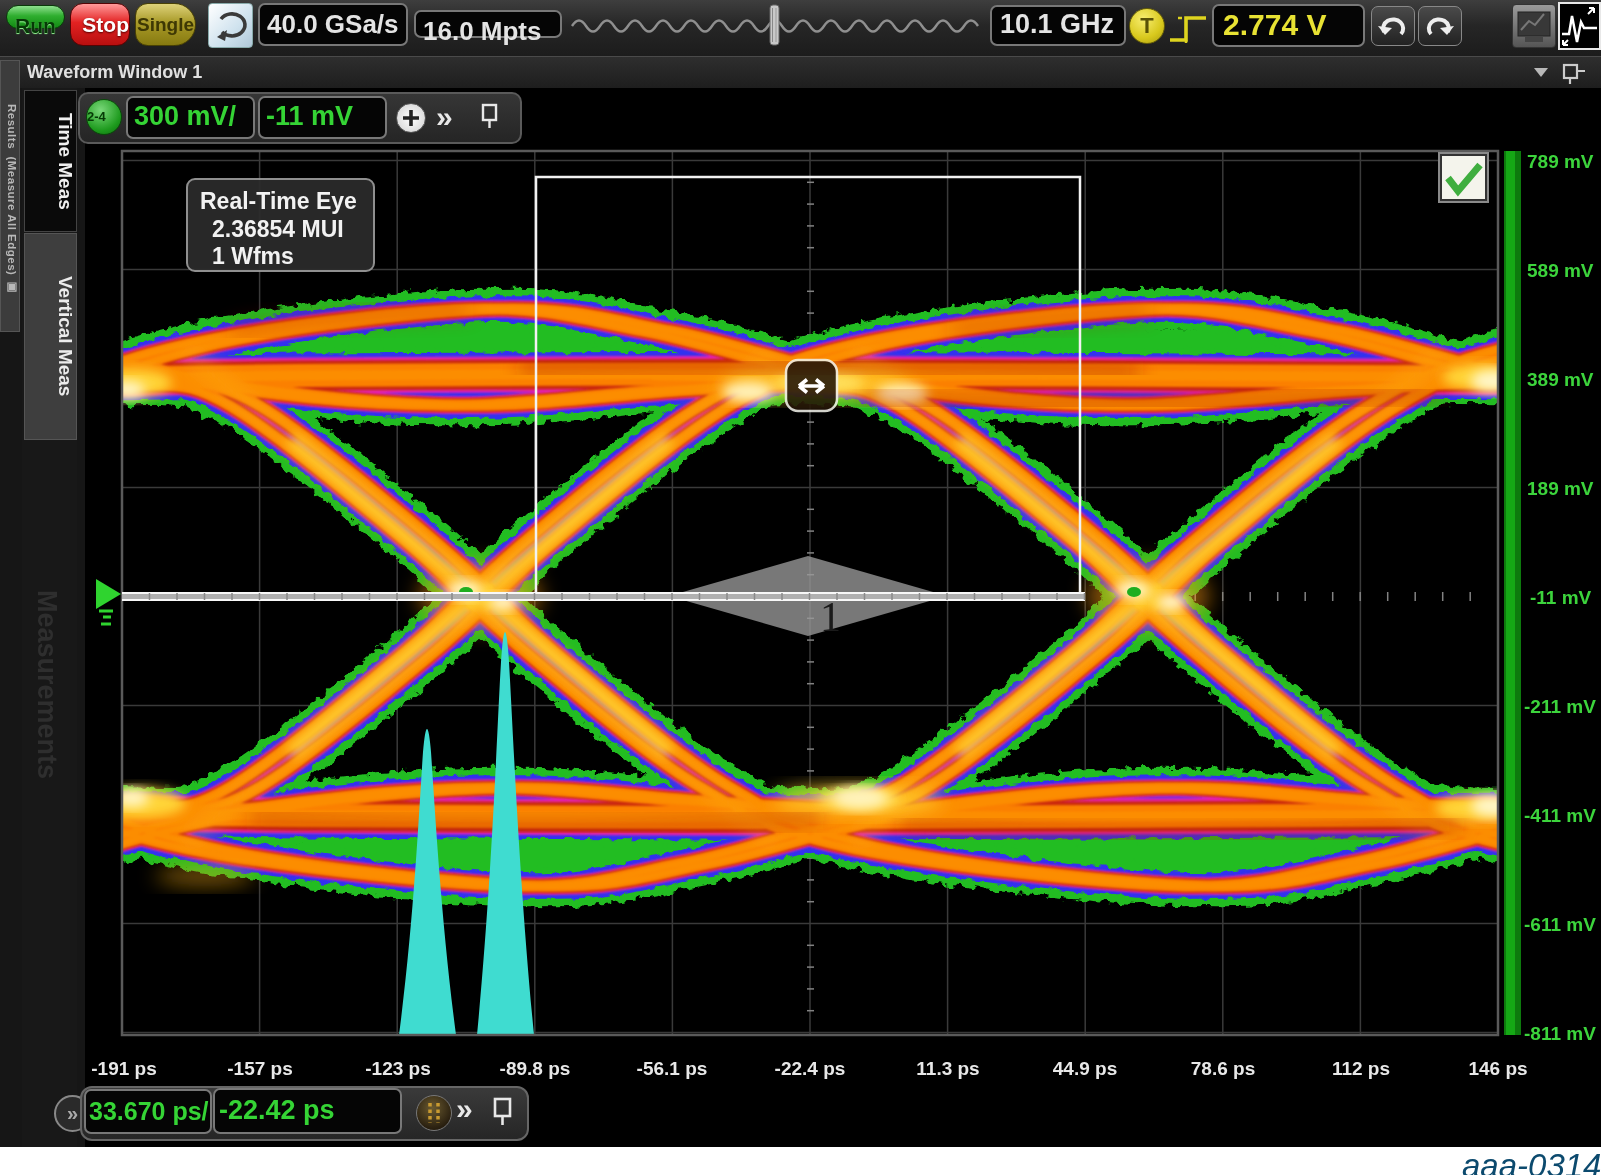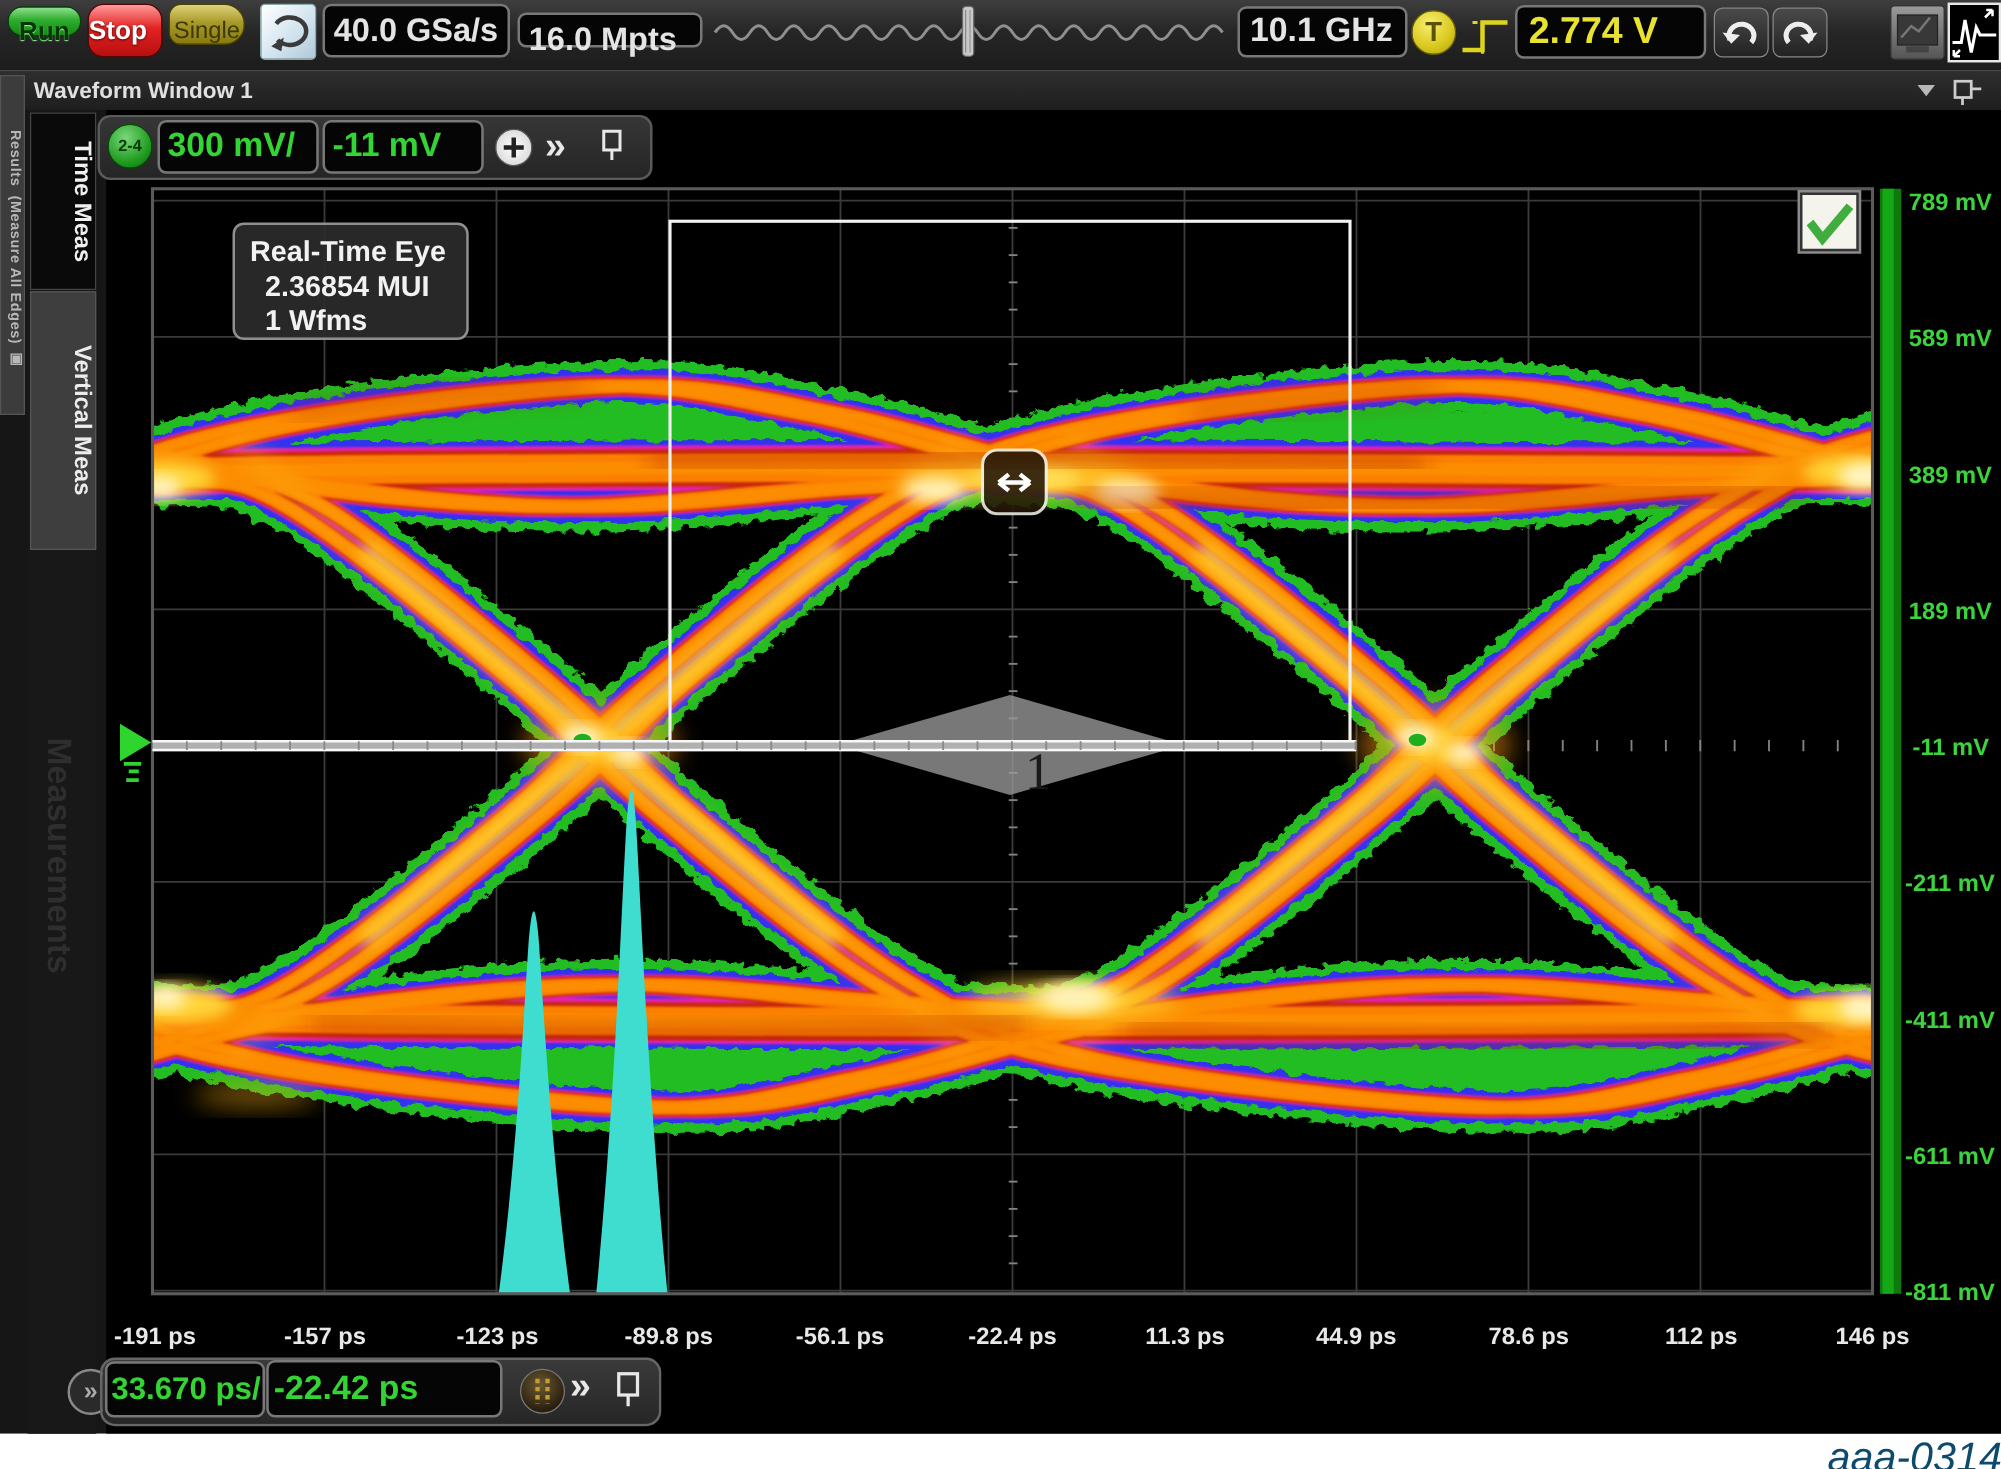--- a/index.html
+++ b/index.html
@@ -7,22 +7,22 @@
 #scope{position:absolute;left:0;top:0;width:1601px;height:1147px;background:#161616}
 .abs{position:absolute}
 .blackbox{background:#050505;border:2px solid #787878;border-radius:7px;color:#e4e4e4;font-weight:bold;white-space:nowrap}
 .greentxt{color:#35d435}
 .yellowtxt{color:#e8e233}
 </style></head><body>
 <div id="scope">
 
  <div class="abs" style="left:0;top:0;width:1601px;height:56px;background:linear-gradient(#3e3e3e,#262626 45%,#1c1c1c)"></div>
  <div class="abs" style="left:6px;top:5px;width:59px;height:24px;border-radius:13px;background:linear-gradient(#8fe08f,#2fae2f 45%,#128a12);border:1px solid #0a3a0a;color:#063806;font-weight:bold;font-size:21px;text-align:center;line-height:39px;text-shadow:0 1px 1px #9f9">Run</div>
- <div class="abs" style="left:70px;top:3px;width:60px;height:43px;border-radius:13px;background:linear-gradient(#ff9a9a,#e32222 45%,#b80f0f);border:1px solid #550404;color:#fff;font-weight:bold;font-size:21px;text-align:left;line-height:41px;text-shadow:0 1px 2px #500">Stop</div>
- <div class="abs" style="left:135px;top:3px;width:61px;height:33px;border-radius:13px 22px 22px 13px;background:linear-gradient(#ded27a,#a89a28 45%,#877a10);border:1px solid #4a4204;color:#3e3804;font-weight:normal;font-size:19px;text-align:center;line-height:41px">Single</div>
+ <div class="abs" style="left:70px;top:3px;width:60px;height:43px;border-radius:13px;background:linear-gradient(#ff9a9a,#e32222 45%,#b80f0f);border:1px solid #550404;color:#fff;font-weight:bold;font-size:21px;text-align:right;line-height:41px;text-shadow:0 1px 2px #500">Stop</div>
+ <div class="abs" style="left:135px;top:3px;width:61px;height:43px;border-radius:13px 22px 22px 13px;background:linear-gradient(#ded27a,#a89a28 45%,#877a10);border:1px solid #4a4204;color:#3e3804;font-weight:bold;font-size:19px;text-align:center;line-height:41px">Single</div>
  <div class="abs" style="left:208px;top:3px;width:45px;height:45px;border-radius:4px;background:linear-gradient(135deg,#ffffff,#cfe2ee 60%,#b0c8d8);border:1px solid #8aa">
    <svg width="43" height="43" viewBox="0 0 43 43">
         <path d="M12 15 A 13 11 0 1 1 13 28" fill="none" stroke="#3a3a3a" stroke-width="3.6"></path>
         <path d="M8 33 l10 -7 l-2 11 z" fill="#3a3a3a"></path>
       </svg></div>
  <div class="abs blackbox" style="left:258px;top:3px;width:150px;height:43px;font-size:26px;line-height:39px;padding-left:7px">40.0 GSa/s</div>
  <div class="abs blackbox" style="left:414px;top:10px;width:148px;height:28px;font-size:26px;line-height:39px;padding-left:7px">16.0 Mpts</div>
  <svg class="abs z3" style="left:570px;top:0" width="420" height="50">
       <path d="M2 26 q 7 -11 14 0 t 14 0 t 14 0 t 14 0 t 14 0 t 14 0 t 14 0 t 14 0 t 14 0 t 14 0 t 14 0 t 14 0 t 14 0 t 14 0 t 14 0 t 14 0 t 14 0 t 14 0 t 14 0 t 14 0 t 14 0 t 14 0 t 14 0 t 14 0 t 14 0 t 14 0 t 14 0 t 14 0 t 14 0" fill="none" stroke="#8f8f8f" stroke-width="2.4"></path>
       <rect x="200" y="5" width="9" height="40" rx="3" fill="#c8c8c8" stroke="#666"></rect>
@@ -61,21 +61,21 @@
       <path d="M17 11 h8 M10 18 v6" stroke="#ccc" stroke-width="2.2"></path>
     </svg>
 
  <div class="abs" style="left:0;top:60px;width:20px;height:272px;background:#3c3c3c;border:1px solid #555;color:#b8b8b8;font-size:11.5px;font-weight:bold;writing-mode:vertical-rl;text-align:center;letter-spacing:.5px;padding-top:6px">Results&nbsp;&nbsp;(Measure All Edges)&nbsp;▣</div>
  <div class="abs" style="left:22px;top:88px;width:55px;height:1059px;background:#181818"></div>
  <div class="abs" style="left:24px;top:90px;width:53px;height:142px;background:#0a0a0a;border:1px solid #444;color:#f0f0f0;font-size:19px;font-weight:bold;writing-mode:vertical-rl;text-align:center">Time Meas</div>
  <div class="abs" style="left:24px;top:233px;width:53px;height:207px;background:#3e3e3e;border:1px solid #555;color:#ececec;font-size:19px;font-weight:bold;writing-mode:vertical-rl;text-align:center">Vertical Meas</div>
  <div class="abs" style="left:26px;top:590px;width:36px;height:420px;color:#2e2e2e;font-size:27px;font-weight:bold;writing-mode:vertical-rl;text-align:left">Measurements</div>
 
  <div class="abs" style="left:78px;top:92px;width:444px;height:52px;background:linear-gradient(#363636,#252525);border:2px solid #5a5a5a;border-radius:10px"></div>
- <div class="abs" style="left:86px;top:99px;width:36px;height:36px;border-radius:50%;background:radial-gradient(circle at 40% 30%,#7ad87a,#1d9a1d 65%,#0d6a0d);border:1px solid #084a08;color:#063a06;font-weight:bold;font-size:13px;text-align:center;line-height:34px">2-4</div>
+ <div class="abs" style="left:86px;top:99px;width:36px;height:36px;border-radius:50%;background:radial-gradient(circle at 40% 30%,#7ad87a,#1d9a1d 65%,#0d6a0d);border:1px solid #084a08;color:#063a06;font-weight:bold;font-size:13px;line-height:34px">2-4</div>
  <div class="abs blackbox greentxt" style="left:126px;top:96px;width:129px;height:43px;font-size:27px;line-height:37px;padding-left:6px;color:#35d435">300 mV/</div>
  <div class="abs blackbox greentxt" style="left:258px;top:96px;width:129px;height:43px;font-size:27px;line-height:37px;padding-left:6px;color:#35d435">-11 mV</div>
  <div class="abs" style="left:396px;top:103px;width:30px;height:30px;border-radius:50%;background:radial-gradient(#ffffff,#cfcfcf);border:1px solid #555"><svg width="28" height="28">
         <path d="M14 6 v16 M6 14 h16" stroke="#222" stroke-width="3.6"></path>
       </svg></div>
  <div class="abs" style="left:436px;top:100px;color:#e8e8e8;font-size:30px;font-weight:bold">»</div>
  <svg class="abs z3" style="left:476px;top:100px" width="30" height="34">
       <rect x="7" y="5" width="13" height="15" fill="none" stroke="#e8e8e8" stroke-width="2.4"></rect>
       <path d="M13.5 20 v8" stroke="#e8e8e8" stroke-width="2.4"></path>
     </svg>

